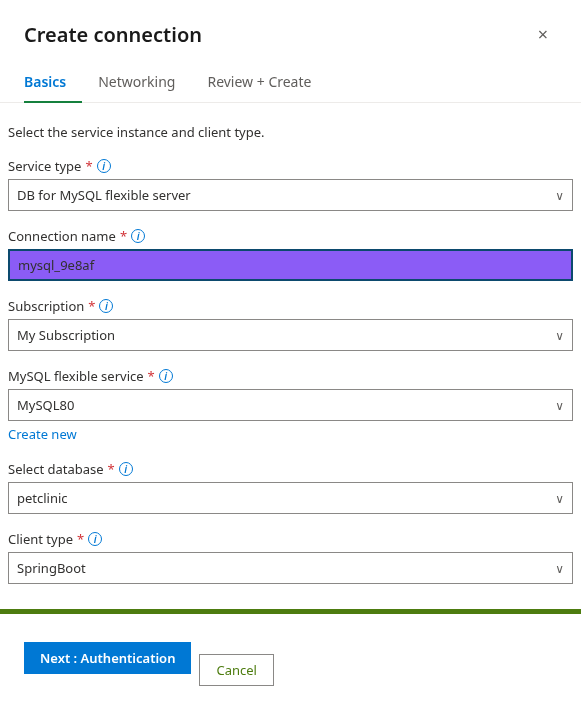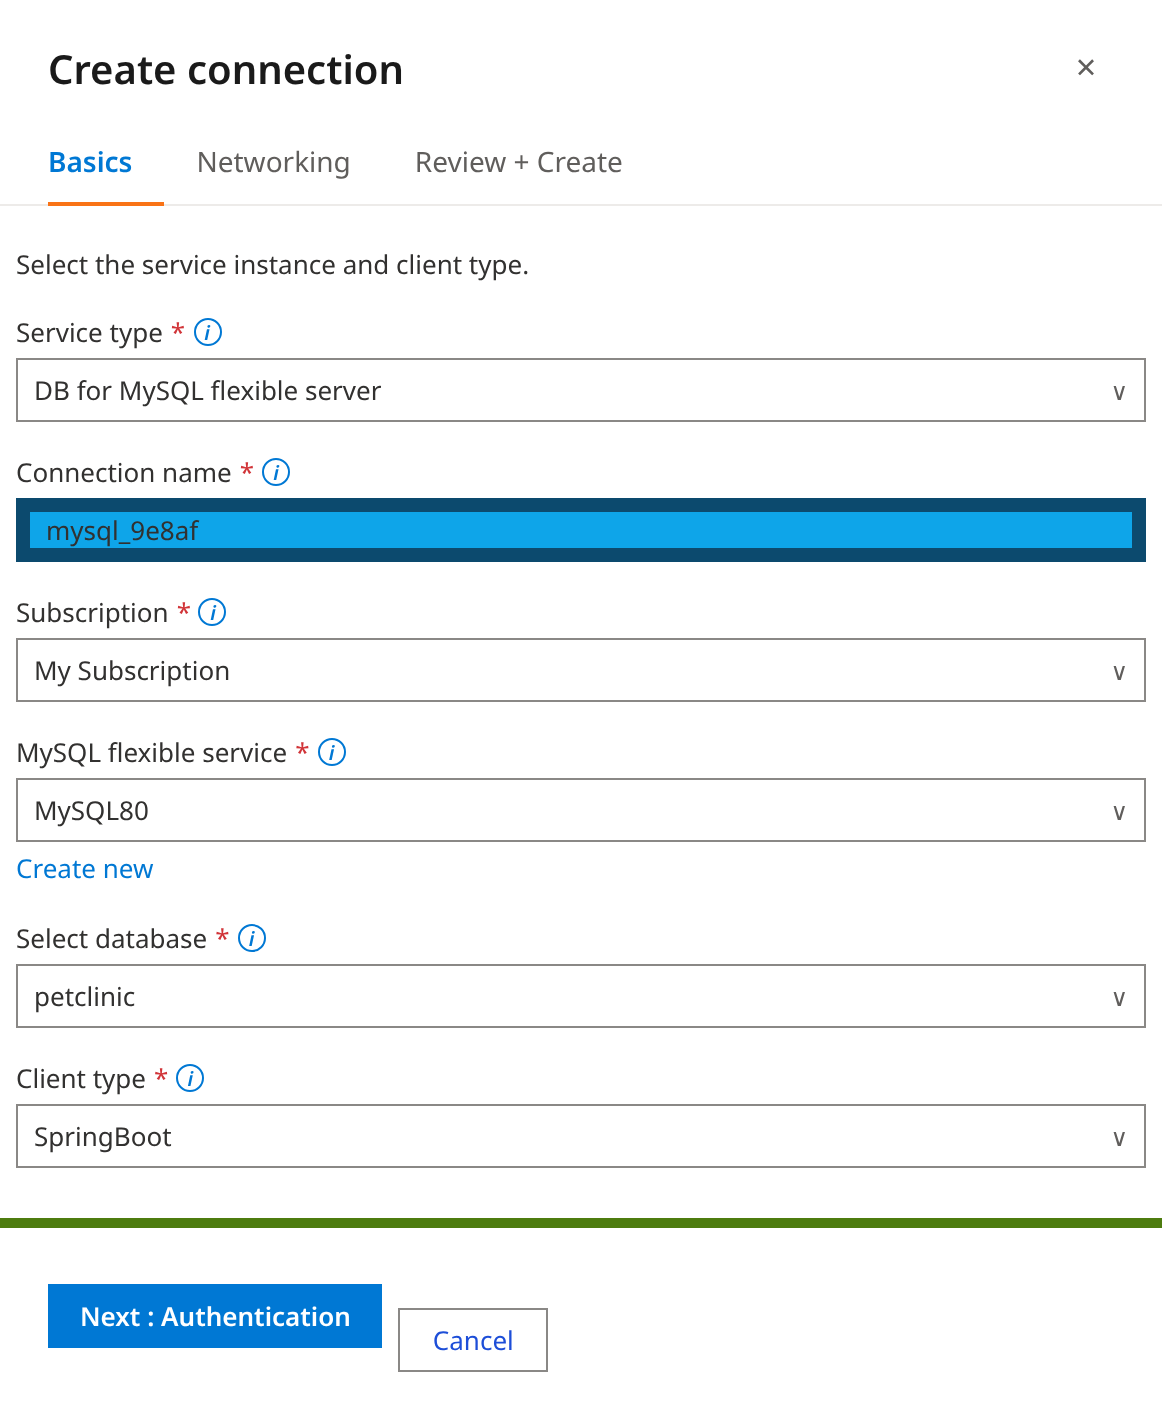--- a/index.html
+++ b/index.html
@@ -66,21 +66,21 @@
       margin-right: 16px;
       font-size: 14px;
       color: #605e5c;
       cursor: pointer;
       border-bottom: 2px solid transparent;
       margin-bottom: -1px;
     }
 
     .tab.active {
       color: #0078d4;
-      border-bottom: 2px solid #f97316;
+      border-bottom: 2px solid #15803d;
       font-weight: 600;
     }
 
     .tab:first-child {
       padding-left: 0;
     }
 
     .dialog-body {
       flex: 1;
       padding: 20px 8px;
@@ -140,22 +140,22 @@
     }
 
     .dropdown-arrow {
       color: #605e5c;
       font-size: 12px;
     }
 
     .text-input {
       width: 100%;
       height: 32px;
-      border: 7px solid #0c4a6e;
-      background: #0ea5e9;
+      border: 2px solid #0c4a6e;
+      background: #8b5cf6;
       padding: 0 8px;
       font-size: 13px;
       color: #323130;
       outline: none;
     }
 
     .create-new-link {
       font-size: 13px;
       color: #0078d4;
       cursor: pointer;
@@ -178,21 +178,21 @@
       border: none;
       padding: 6px 16px;
       font-size: 13px;
       font-weight: 600;
       cursor: pointer;
       height: 32px;
     }
 
     .btn-secondary {
       background: #ffffff;
-      color: #1d4ed8;
+      color: #4d7c0f;
       border: 1px solid #8a8886;
       padding: 6px 16px;
       font-size: 13px;
       cursor: pointer;
       height: 32px;
       margin-top: 24px;
     }
   </style>
 </head>
 <body>

